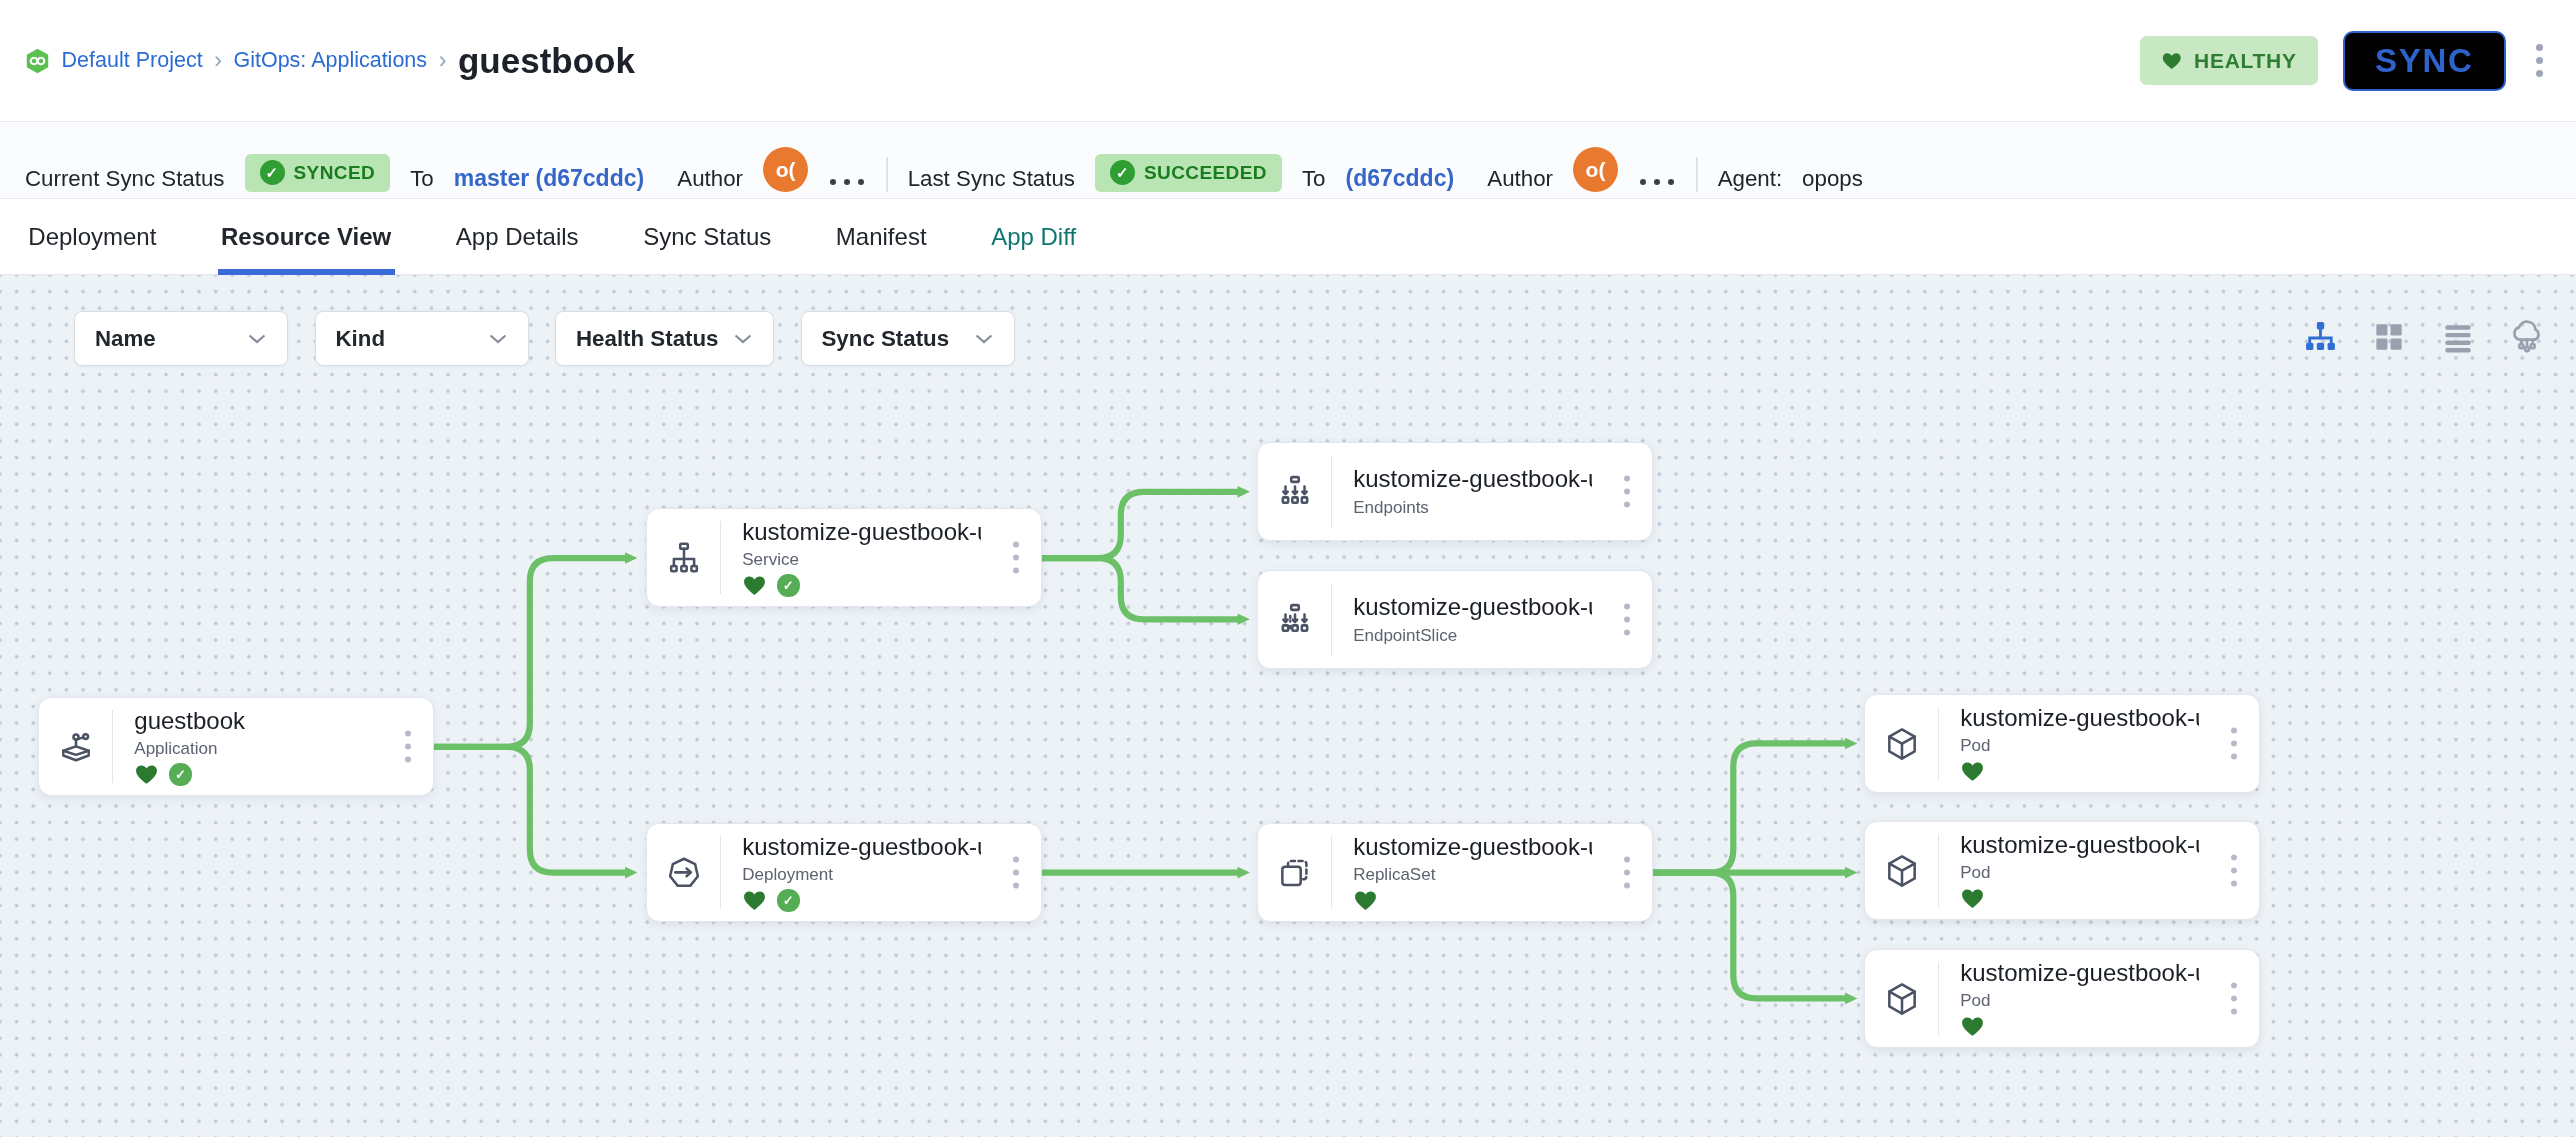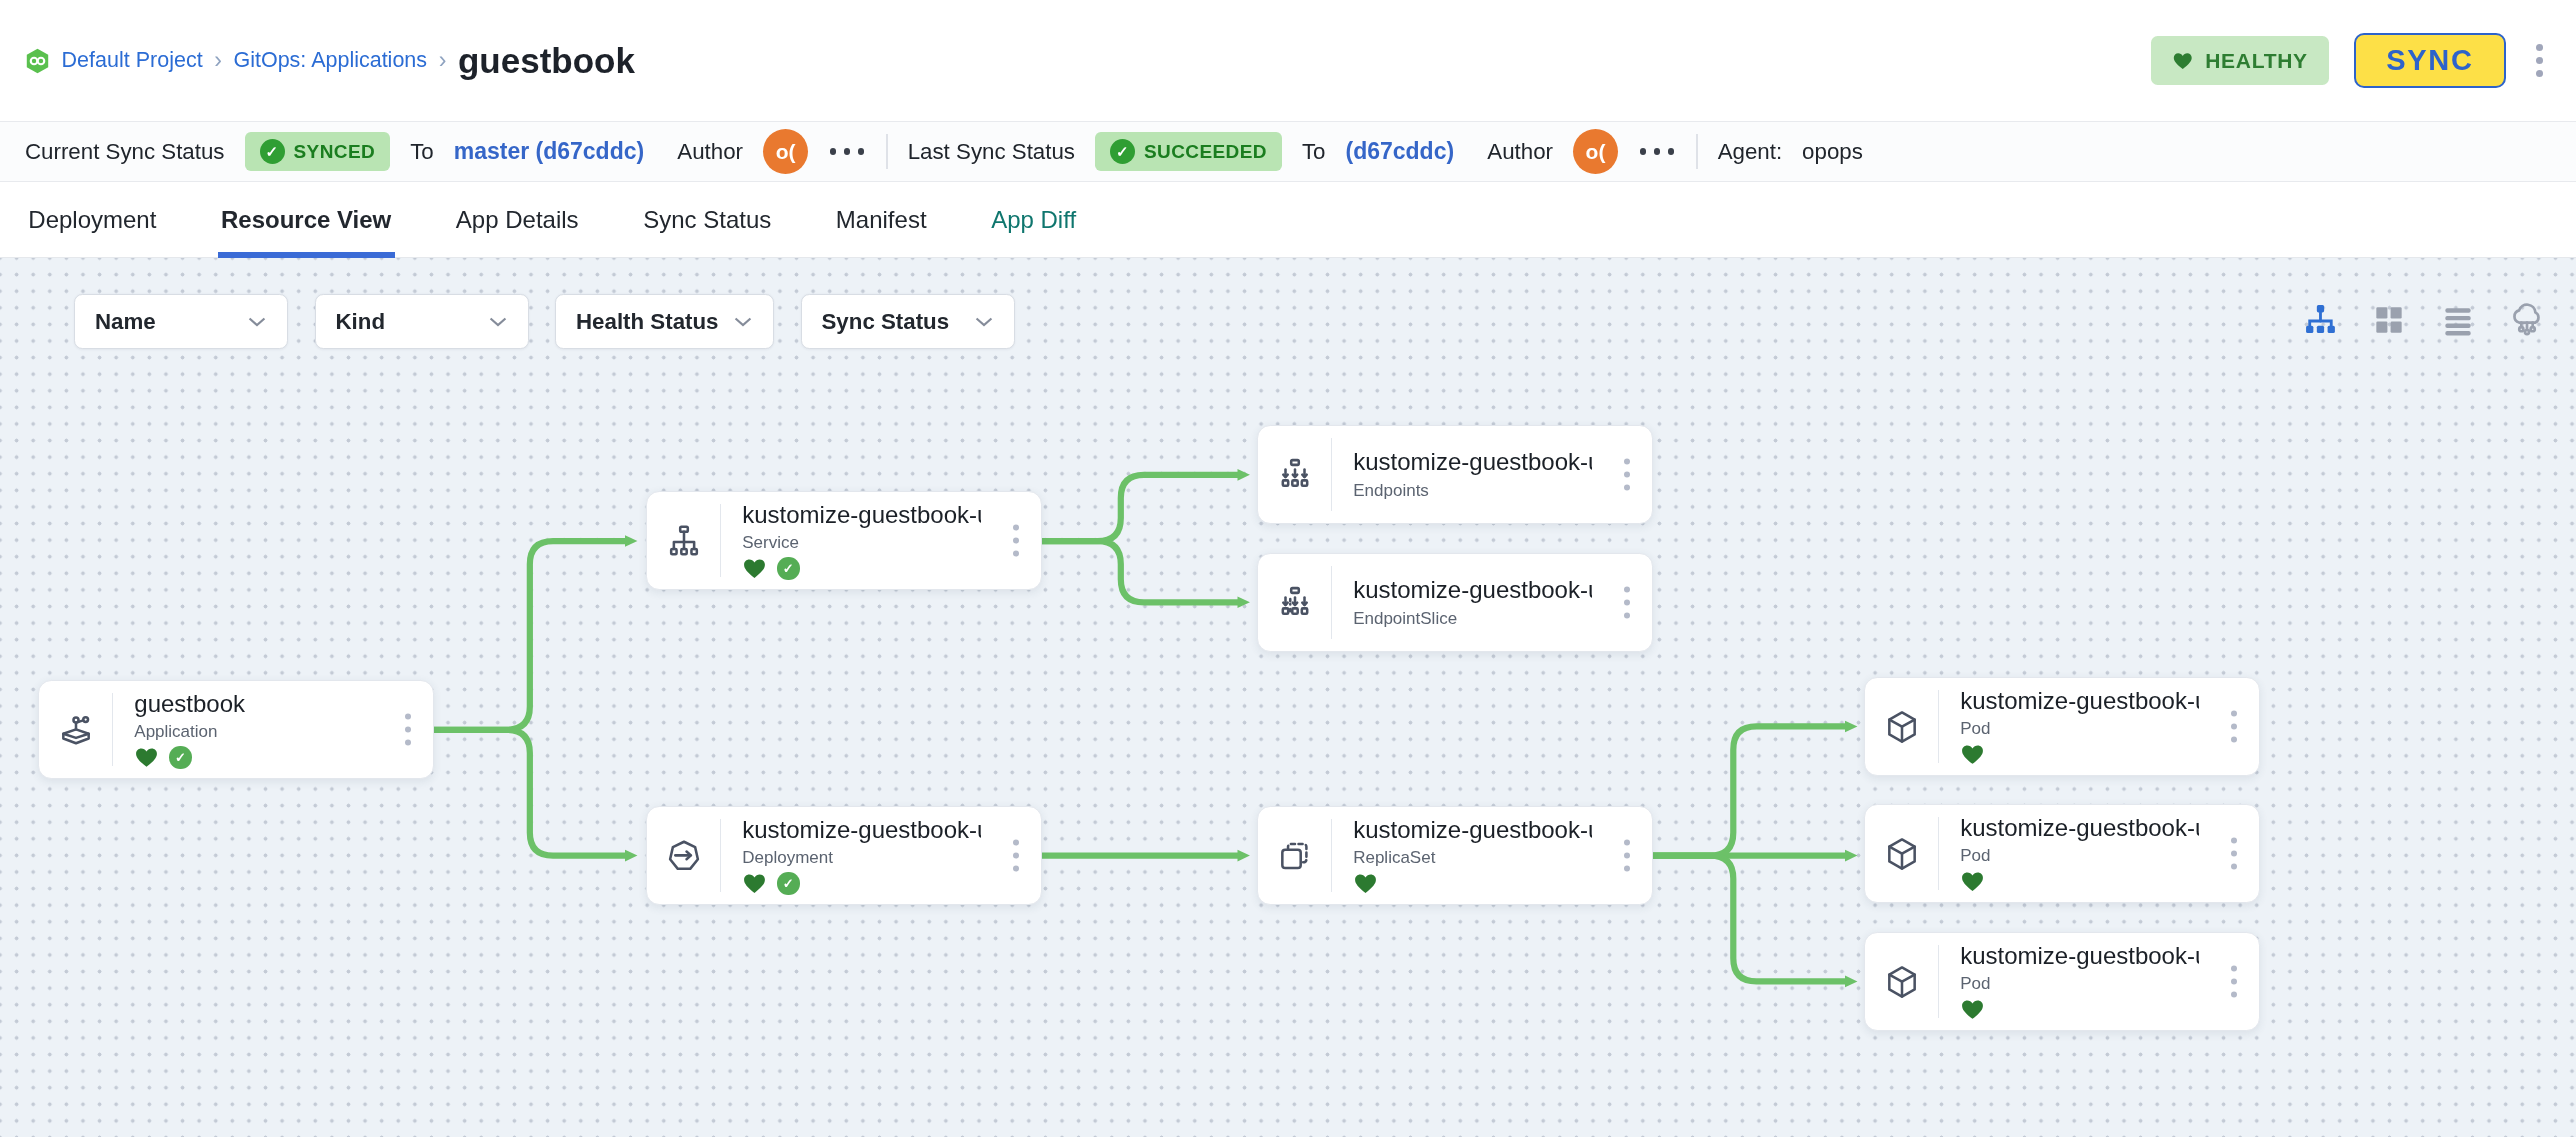--- a/index.html
+++ b/index.html
@@ -11,29 +11,29 @@
     justify-content:space-between; align-items:center; }
   .header-left { display:flex; gap:11.6px; }
   .breadcrumb { display:flex; align-items:center; gap:11.6px; font-size:21.5px; }
   .crumb-link { color:#2b6cd4; cursor:pointer; }
   .crumb-sep { color:#8fa3c0; font-size:23px; }
   .page-title { font-size:35px; font-weight:700; color:#1d222a; }
   .header-right { display:flex; align-items:center; gap:25px;padding-left:20px; }
   .healthy-badge { display:flex; align-items:center; gap:11.6px; background:#c8e8c3;
     color:#2e7d32; font-weight:700; font-size:21px; padding:12.4px 21.5px; border-radius:6.6px;
     letter-spacing:0.7px; }
-  .sync-button { border:2.5px solid #2d63cb; color:#2d63cb; background:#fde047; font-size:29px;
+  .sync-button { border:2.5px solid #2d63cb; color:#2d63cb; background:#000000; font-size:33px;
     font-weight:600; letter-spacing:1.7px; padding:9px 30px; border-radius:10px; cursor:pointer;
     font-family:"Liberation Sans", sans-serif; }
   .kebab-v { display:flex; flex-direction:column; gap:5.8px; padding:5px; cursor:pointer; }
   .kebab-v i { width:7.4px; height:7.4px; border-radius:50%; background:#a0a6ba; }
 
   
-  .status-bar { height:61px; background:#fbfcfd; border-top:0.8px solid #e8eaee;
-    border-bottom:0.8px solid #e8eaee; display:flex; align-items:center; padding:6px 25px;
+  .status-bar { height:78px; background:#fbfcfd; border-top:0.8px solid #e8eaee;
+    border-bottom:0.8px solid #e8eaee; display:flex; align-items:flex-end; padding:6px 25px;
     font-size:22.3px; gap:20px; }
   .badge-green { display:inline-flex; align-items:center; gap:9px; background:#b9e4b3;
     border-radius:5.8px; padding:6.6px 15px; font-size:19px; font-weight:700; color:#1a7d1f;
     letter-spacing:0.4px; }
   .badge-check { width:25px; height:25px; border-radius:50%; background:#2f9e33; color:#fff;
     font-size:15px; display:flex; align-items:center; justify-content:center; }
   .revision { color:#3566c8; font-weight:700; font-size:23px; cursor:pointer; }
   .avatar { width:45px; height:45px; border-radius:50%; background:#e9792f; color:#fff;
     font-size:21px; font-weight:700; display:flex; align-items:center; justify-content:center; }
   .dots-h { display:flex; gap:7.4px; padding:6.6px 1.7px; cursor:pointer; }

